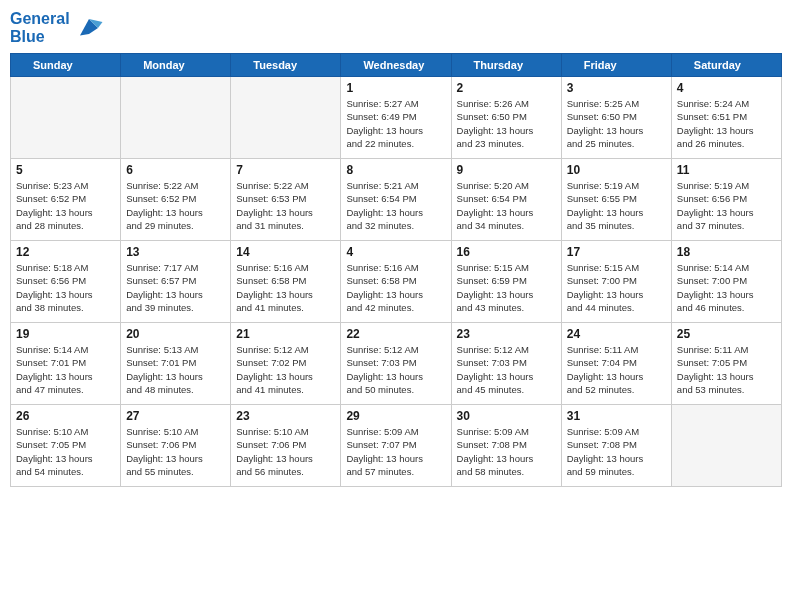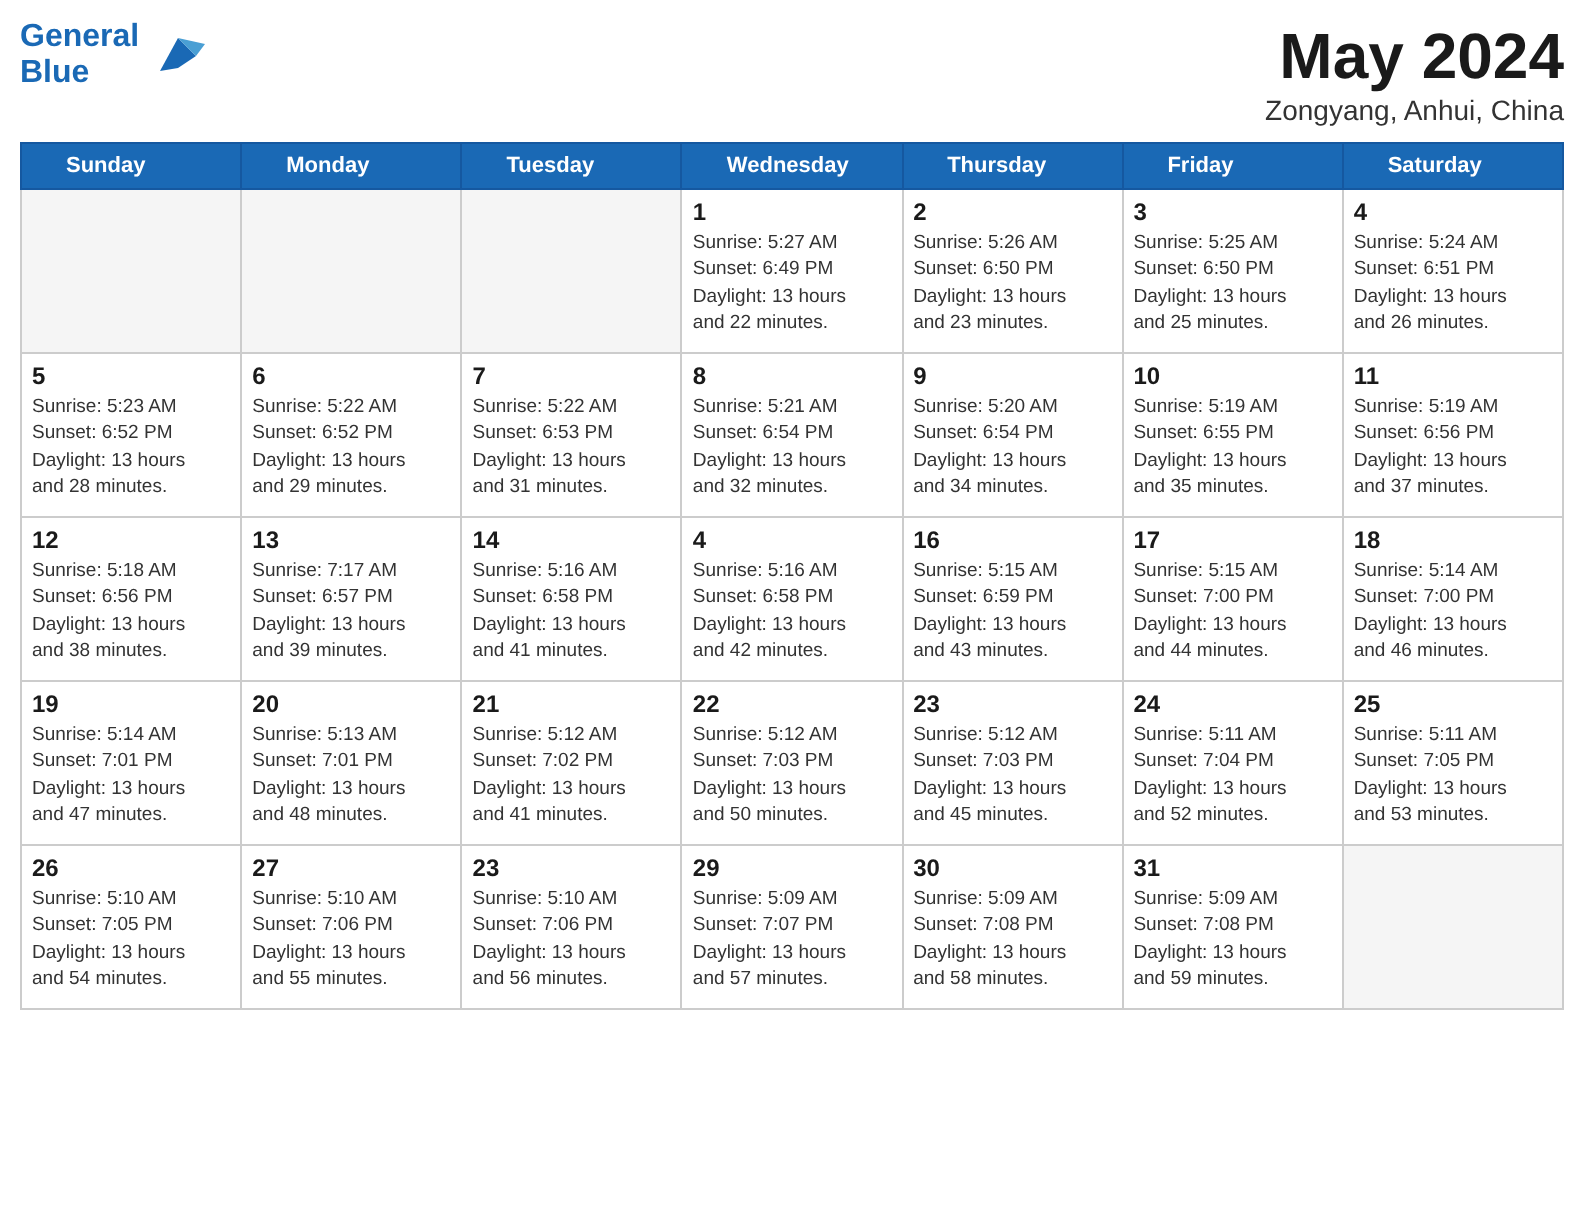--- a/index.html
+++ b/index.html
@@ -16,20 +16,21 @@
       height: 612px;
       display: flex;
       flex-direction: column;
       padding: 10px;
     }
     .header {
       display: flex;
       justify-content: space-between;
       align-items: flex-start;
       margin-bottom: 8px;
+      flex-direction: column;
     }
     .logo {
       display: flex;
       align-items: center;
     }
     .logo-text {
       font-size: 16px;
       font-weight: bold;
       color: #1a1a1a;
       line-height: 1.1;
@@ -103,24 +104,20 @@
         </div>
         <div class="logo-text">
           <span style="color:#1a69b5;">Blue</span>
         </div>
       </div>
       <svg class="logo-icon" viewBox="0 0 40 40" xmlns="http://www.w3.org/2000/svg">
         <polygon points="8,30 20,8 32,20 20,28" fill="#1a69b5"></polygon>
         <polygon points="20,8 32,20 38,12" fill="#4a9fd4"></polygon>
       </svg>
     </div>
-    <div class="title-section">
-      <div class="month-title">May 2024</div>
-      <div class="location">Zongyang, Anhui, China</div>
-    </div>
   </div>
 
   <table>
     <thead>
       <tr>
       <th>Sunday</th>
           <th>Monday</th>
           <th>Tuesday</th>
           <th>Wednesday</th>
           <th>Thursday</th>

